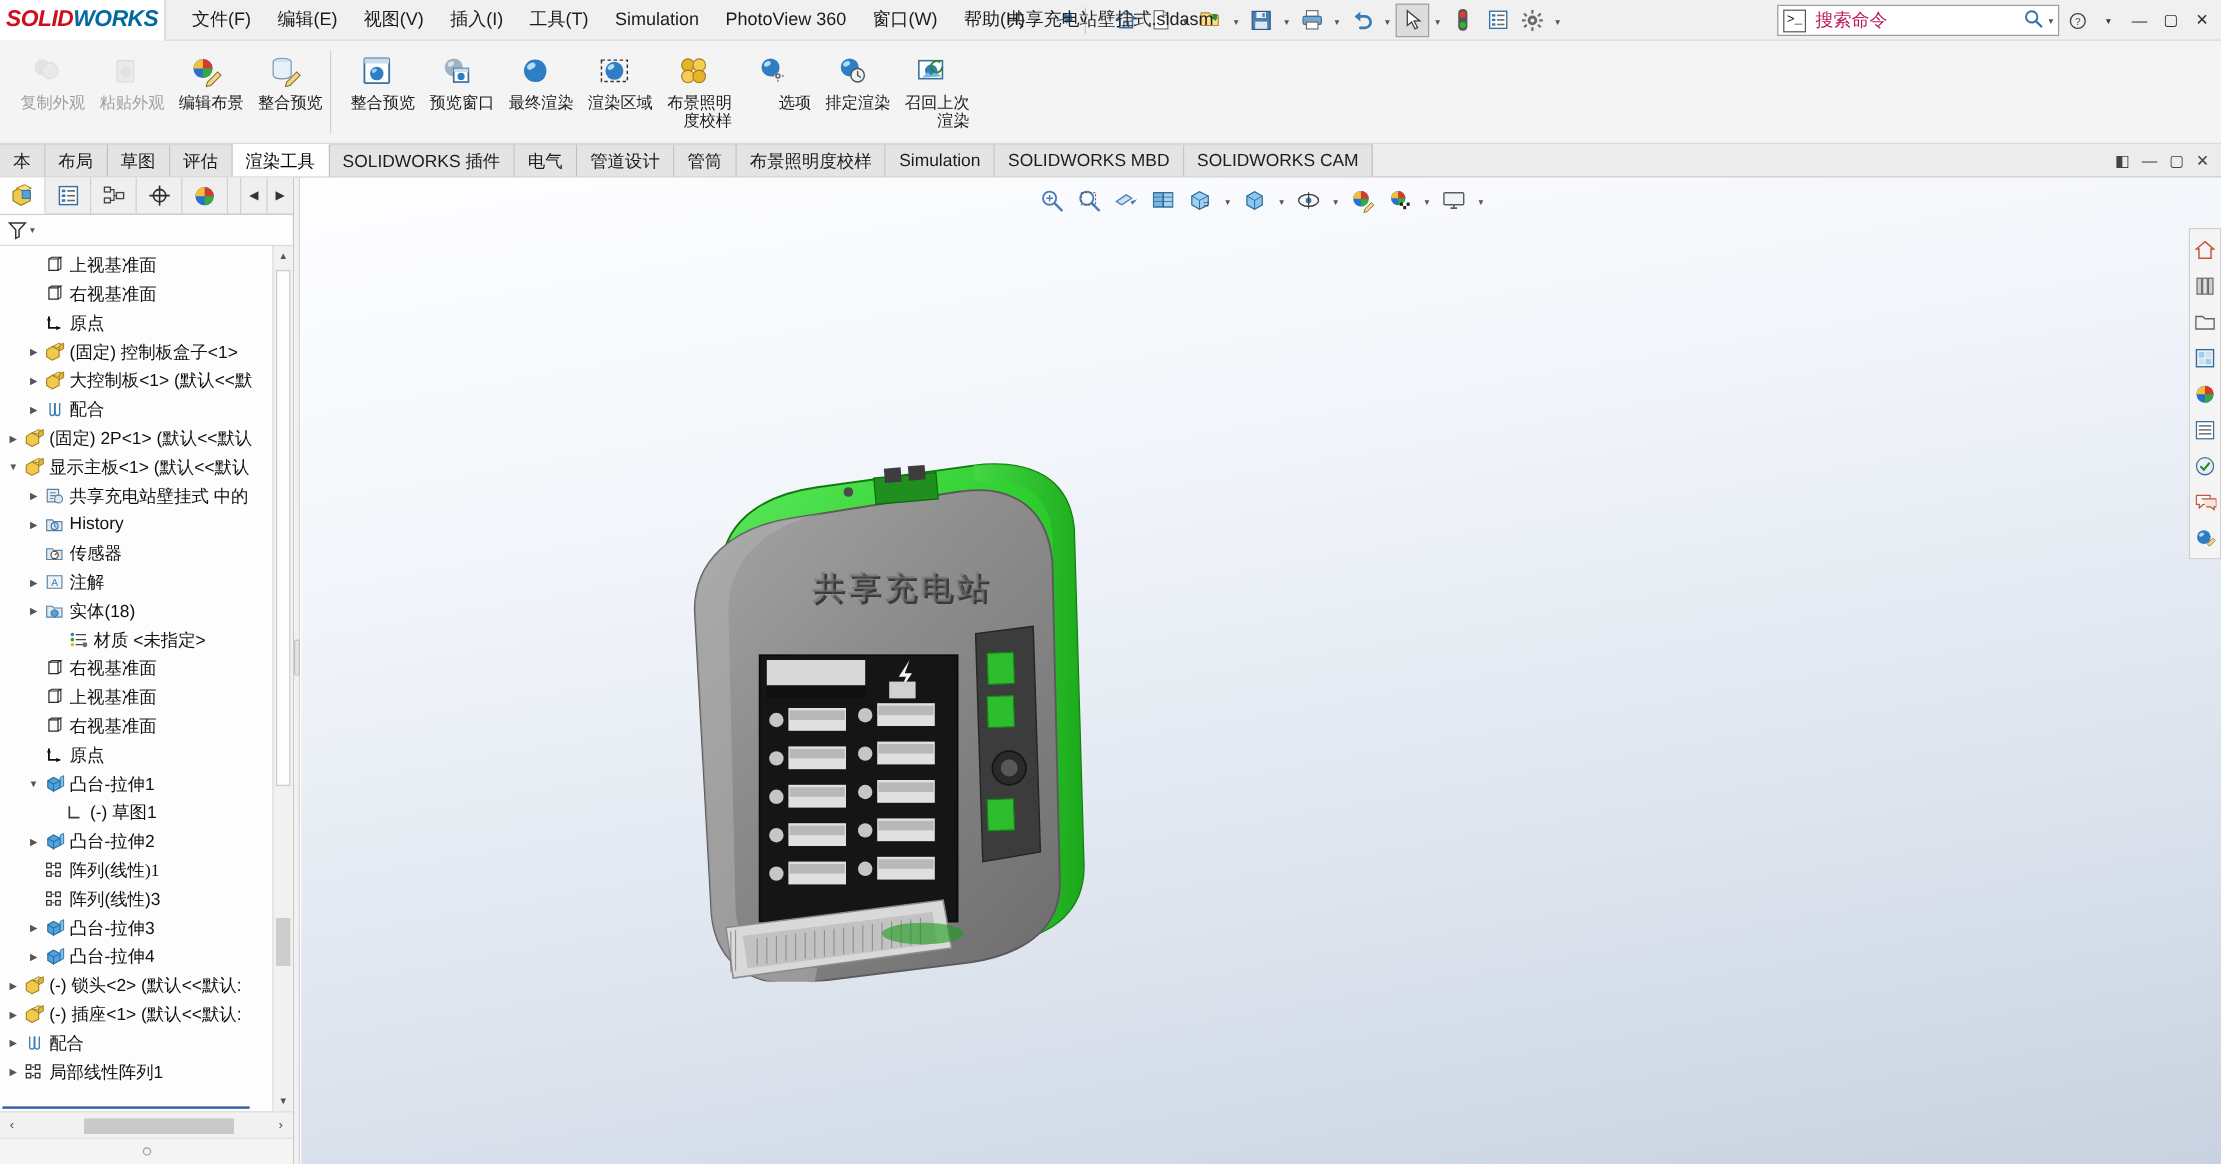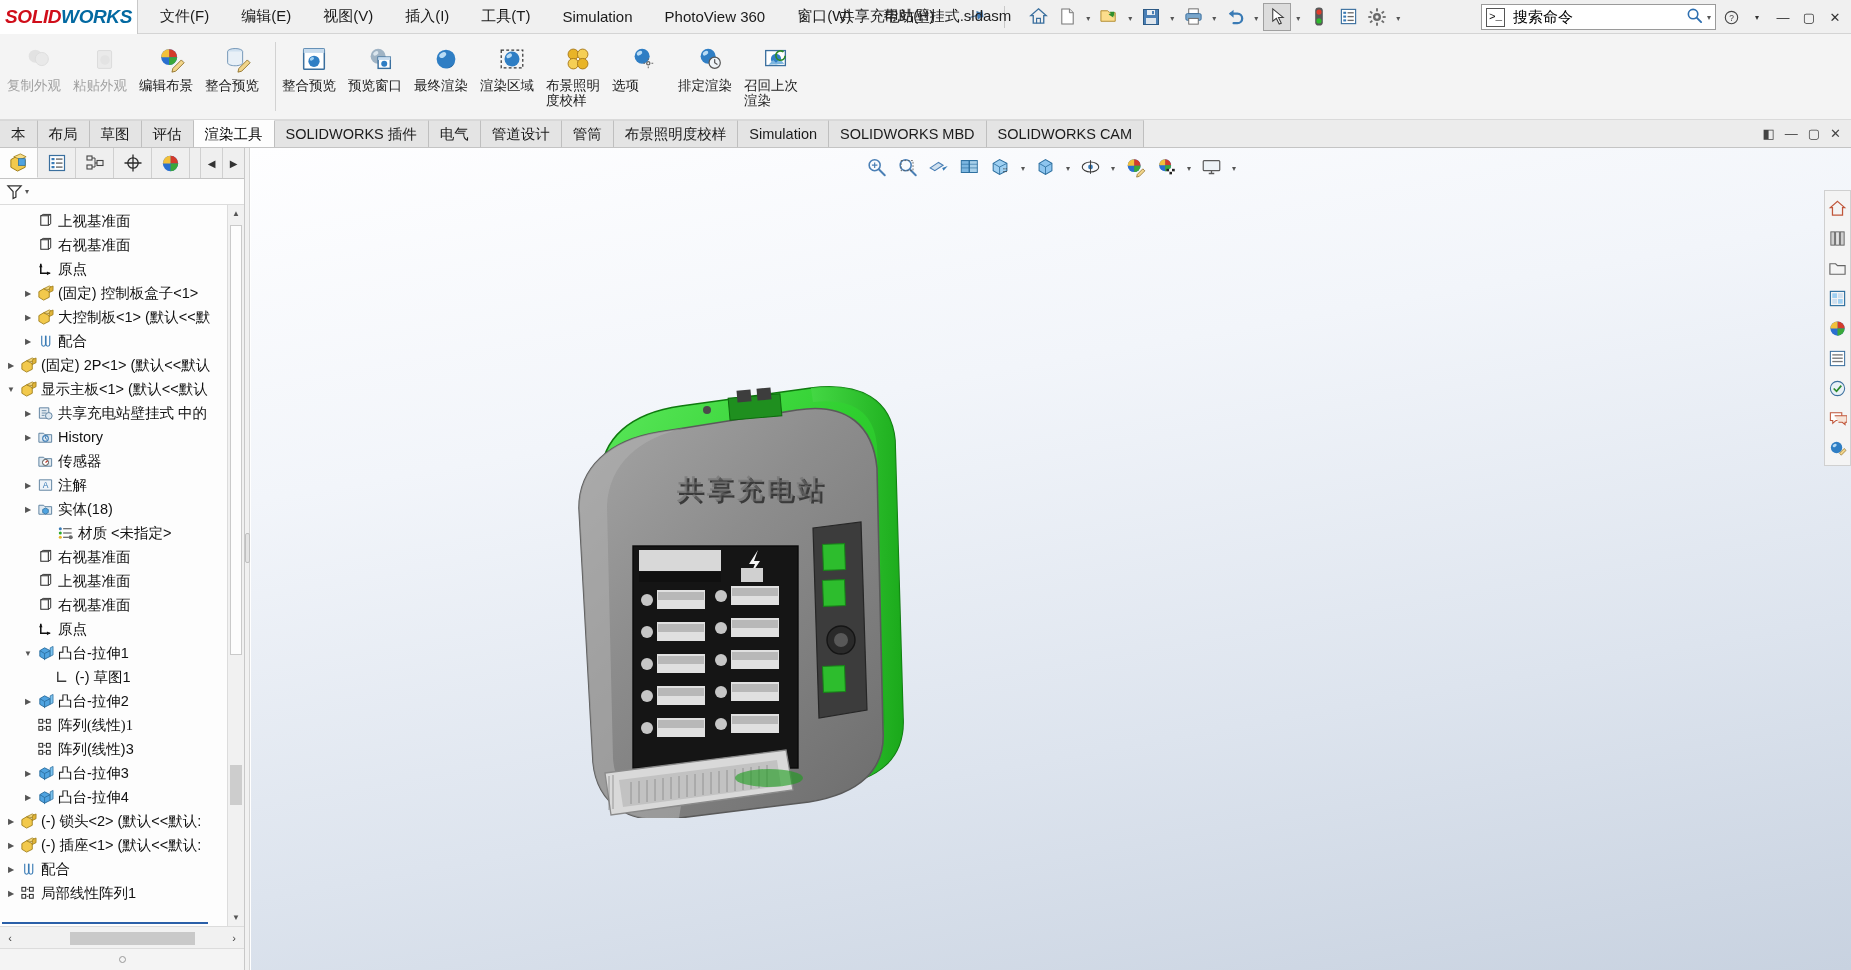--- a/index.html
+++ b/index.html
@@ -23,21 +23,21 @@
   .sw-logo {
     width: 138px; height: 34px;
     background: #ffffff;
     display: flex; align-items: center; justify-content: center;
     border-right: 1px solid #c8c8c8;
     font-size: 19px; font-weight: bold; font-style: italic;
     letter-spacing: -0.4px;
   }
   .sw-logo .solid { color: #d00e1a; }
   .sw-logo .works { color: #0369a1; }
-  .menu { display: flex; align-items: center; padding-left: 12px; gap: 12px; }
+  .menu { display: flex; align-items: center; padding-left: 12px; gap: 2px; }
   .menu-item {
     font-size: 15px; color: #1a1a1a; padding: 4px 10px;
     white-space: nowrap; cursor: default;
   }
   .pin-icon { margin-left: 12px; color: #3f7fbf; font-size: 16px; transform: rotate(35deg); }
 
   .tb-sep { width: 1px; height: 22px; background: #c9c9c9; margin: 0 9px; }
   .qat { display: flex; align-items: center; gap: 1px; margin-left: 10px; }
   .qat-btn {
     width: 28px; height: 28px; display: flex; align-items: center;
@@ -57,21 +57,21 @@
     position: absolute; right: 135px; top: 4px;
     width: 235px; height: 26px;
     border: 1px solid #9a9a9a; background: #fff;
     display: flex; align-items: center; padding: 0 4px;
   }
   .search-glyph {
     width: 19px; height: 19px; border: 1px solid #555; background: #fff;
     display: flex; align-items: center; justify-content: center;
     font-size: 11px; color: #111; font-family: "Liberation Mono", monospace;
   }
-  .search-ph { font-size: 15px; color: #000000; margin-left: 8px; }
+  .search-ph { font-size: 15px; color: #be185d; margin-left: 8px; }
   .search-mag { margin-left: auto; color: #2e6fb0; font-size: 15px; }
   .search-caret { color: #555; font-size: 8px; margin-left: 4px; }
   .wincontrols {
     position: absolute; right: 4px; top: 0; height: 34px;
     display: flex; align-items: center; gap: 2px;
   }
   .wc {
     width: 24px; height: 28px; display: flex; align-items: center;
     justify-content: center; font-size: 13px; color: #333; cursor: default;
   }
@@ -84,21 +84,21 @@
   }
   .rib-group { display: flex; align-items: flex-start; }
   .rib-btn {
     width: 66px; min-height: 76px;
     display: flex; flex-direction: column; align-items: center;
     padding-top: 4px; cursor: default;
   }
   .rib-btn.disabled { opacity: 0.4; }
   .rib-ico { width: 34px; height: 34px; display: flex; align-items: center; justify-content: center; }
   .rib-lbl {
-    font-size: 13.5px; color: #1b1b1b; text-align: left;
+    font-size: 13.5px; color: #1b1b1b; text-align: right;
     line-height: 15px; margin-top: 2px; width: 64px; word-break: break-all;
   }
   .rib-sep { width: 1px; align-self: stretch; background: #d2d2d2; margin: 4px 5px 8px 5px; }
 
   
   .tabstrip {
     position: absolute; left: 0; top: 120px; width: 1851px; height: 28px;
     background: #ececec; display: flex; align-items: stretch;
     border-bottom: 1px solid #c4c4c4;
   }

